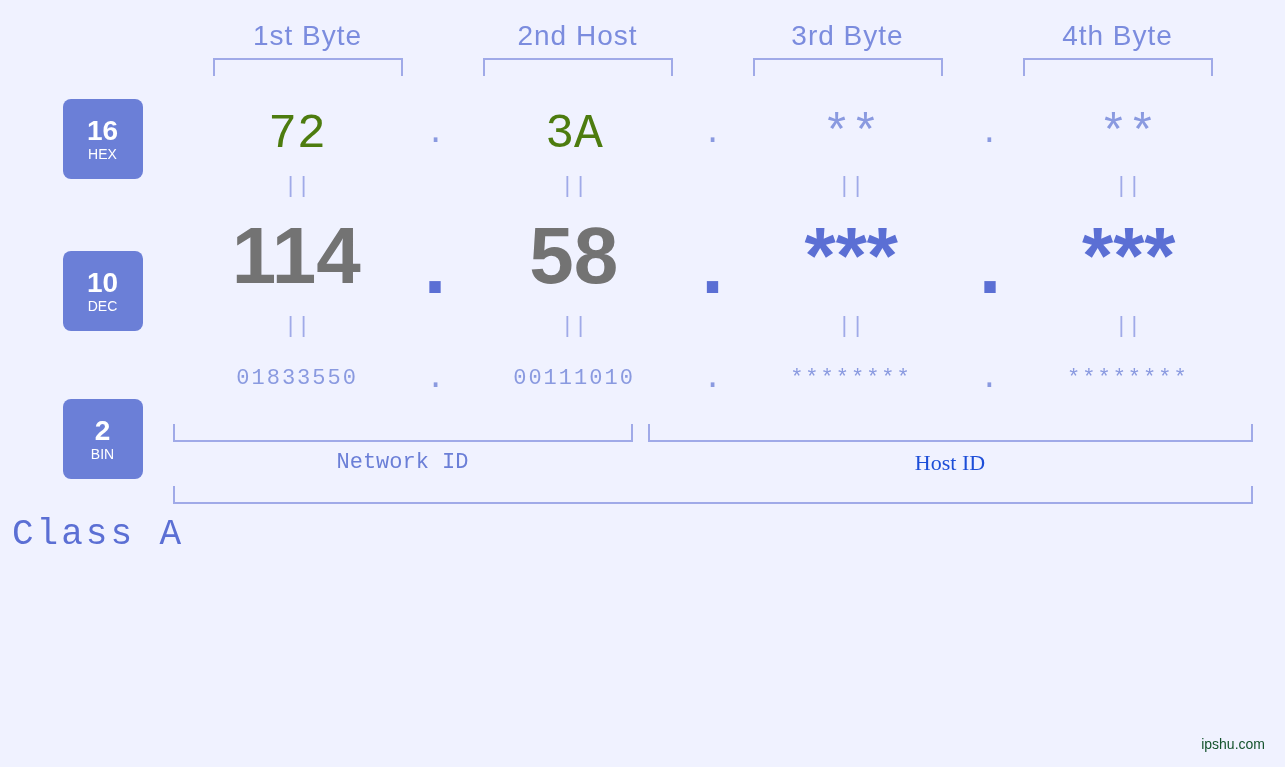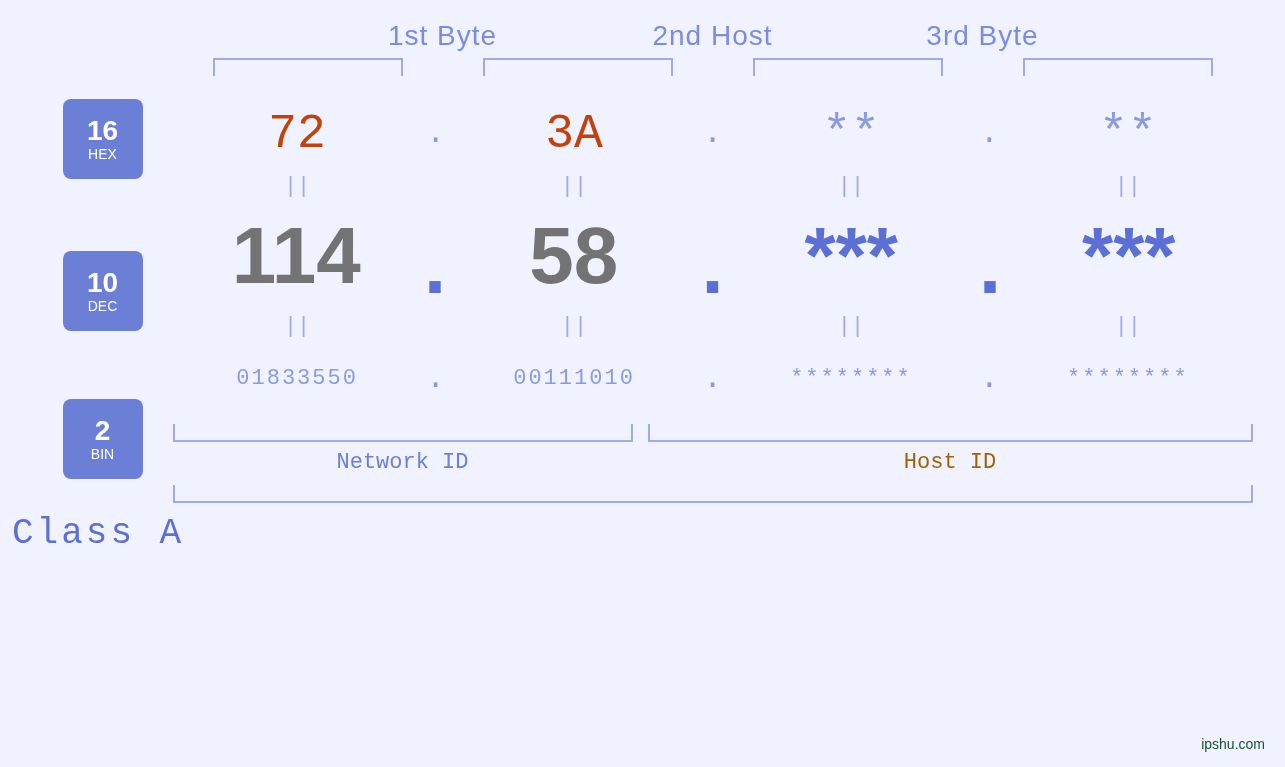--- a/index.html
+++ b/index.html
@@ -147,21 +147,21 @@
       text-align: center;
       color: #8a9ae0;
       font-size: 32px;
       display: flex;
       align-items: center;
       justify-content: center;
     }
 
     
     .hex-value {
-      color: #c2410c;
+      color: #4d7c0f;
       font-size: 48px;
       font-family: 'Courier New', Courier, monospace;
     }
 
     
     .dec-value {
       color: #737373;
       font-size: 80px;
       font-weight: bold;
       font-family: Arial, sans-serif;
@@ -199,23 +199,23 @@
 
     .network-id-label {
       color: #6b7fd7;
       font-size: 22px;
       font-family: 'Courier New', Courier, monospace;
       width: 460px;
       text-align: center;
     }
 
     .host-id-label {
-      color: #a16207;
+      color: #1d4ed8;
       font-size: 22px;
-      font-family: Liberation Mono, monospace;
+      font-family: Liberation Serif, serif;
       width: 760px;
       text-align: right;
     }
 
     
     .class-label-row {
       display: flex;
       width: 100%;
       margin-top: 10px;
       margin-left: 24px;
@@ -269,20 +269,23 @@
     <div class="left-spacer"></div>
     <div class="byte-col">
       <span class="byte-label">1st Byte</span>
     </div>
     <div class="byte-col">
       <span class="byte-label">2nd Host</span>
     </div>
     <div class="byte-col">
       <span class="byte-label">3rd Byte</span>
     </div>
+    <div class="byte-col">
+      <span class="byte-label">4th Byte</span>
+    </div>
   </div>
 
   <div class="brackets-row">
     <div class="bracket-spacer"></div>
     <div class="bracket-col">
       <div class="bracket"></div>
     </div>
     <div class="bracket-col">
       <div class="bracket"></div>
     </div>

